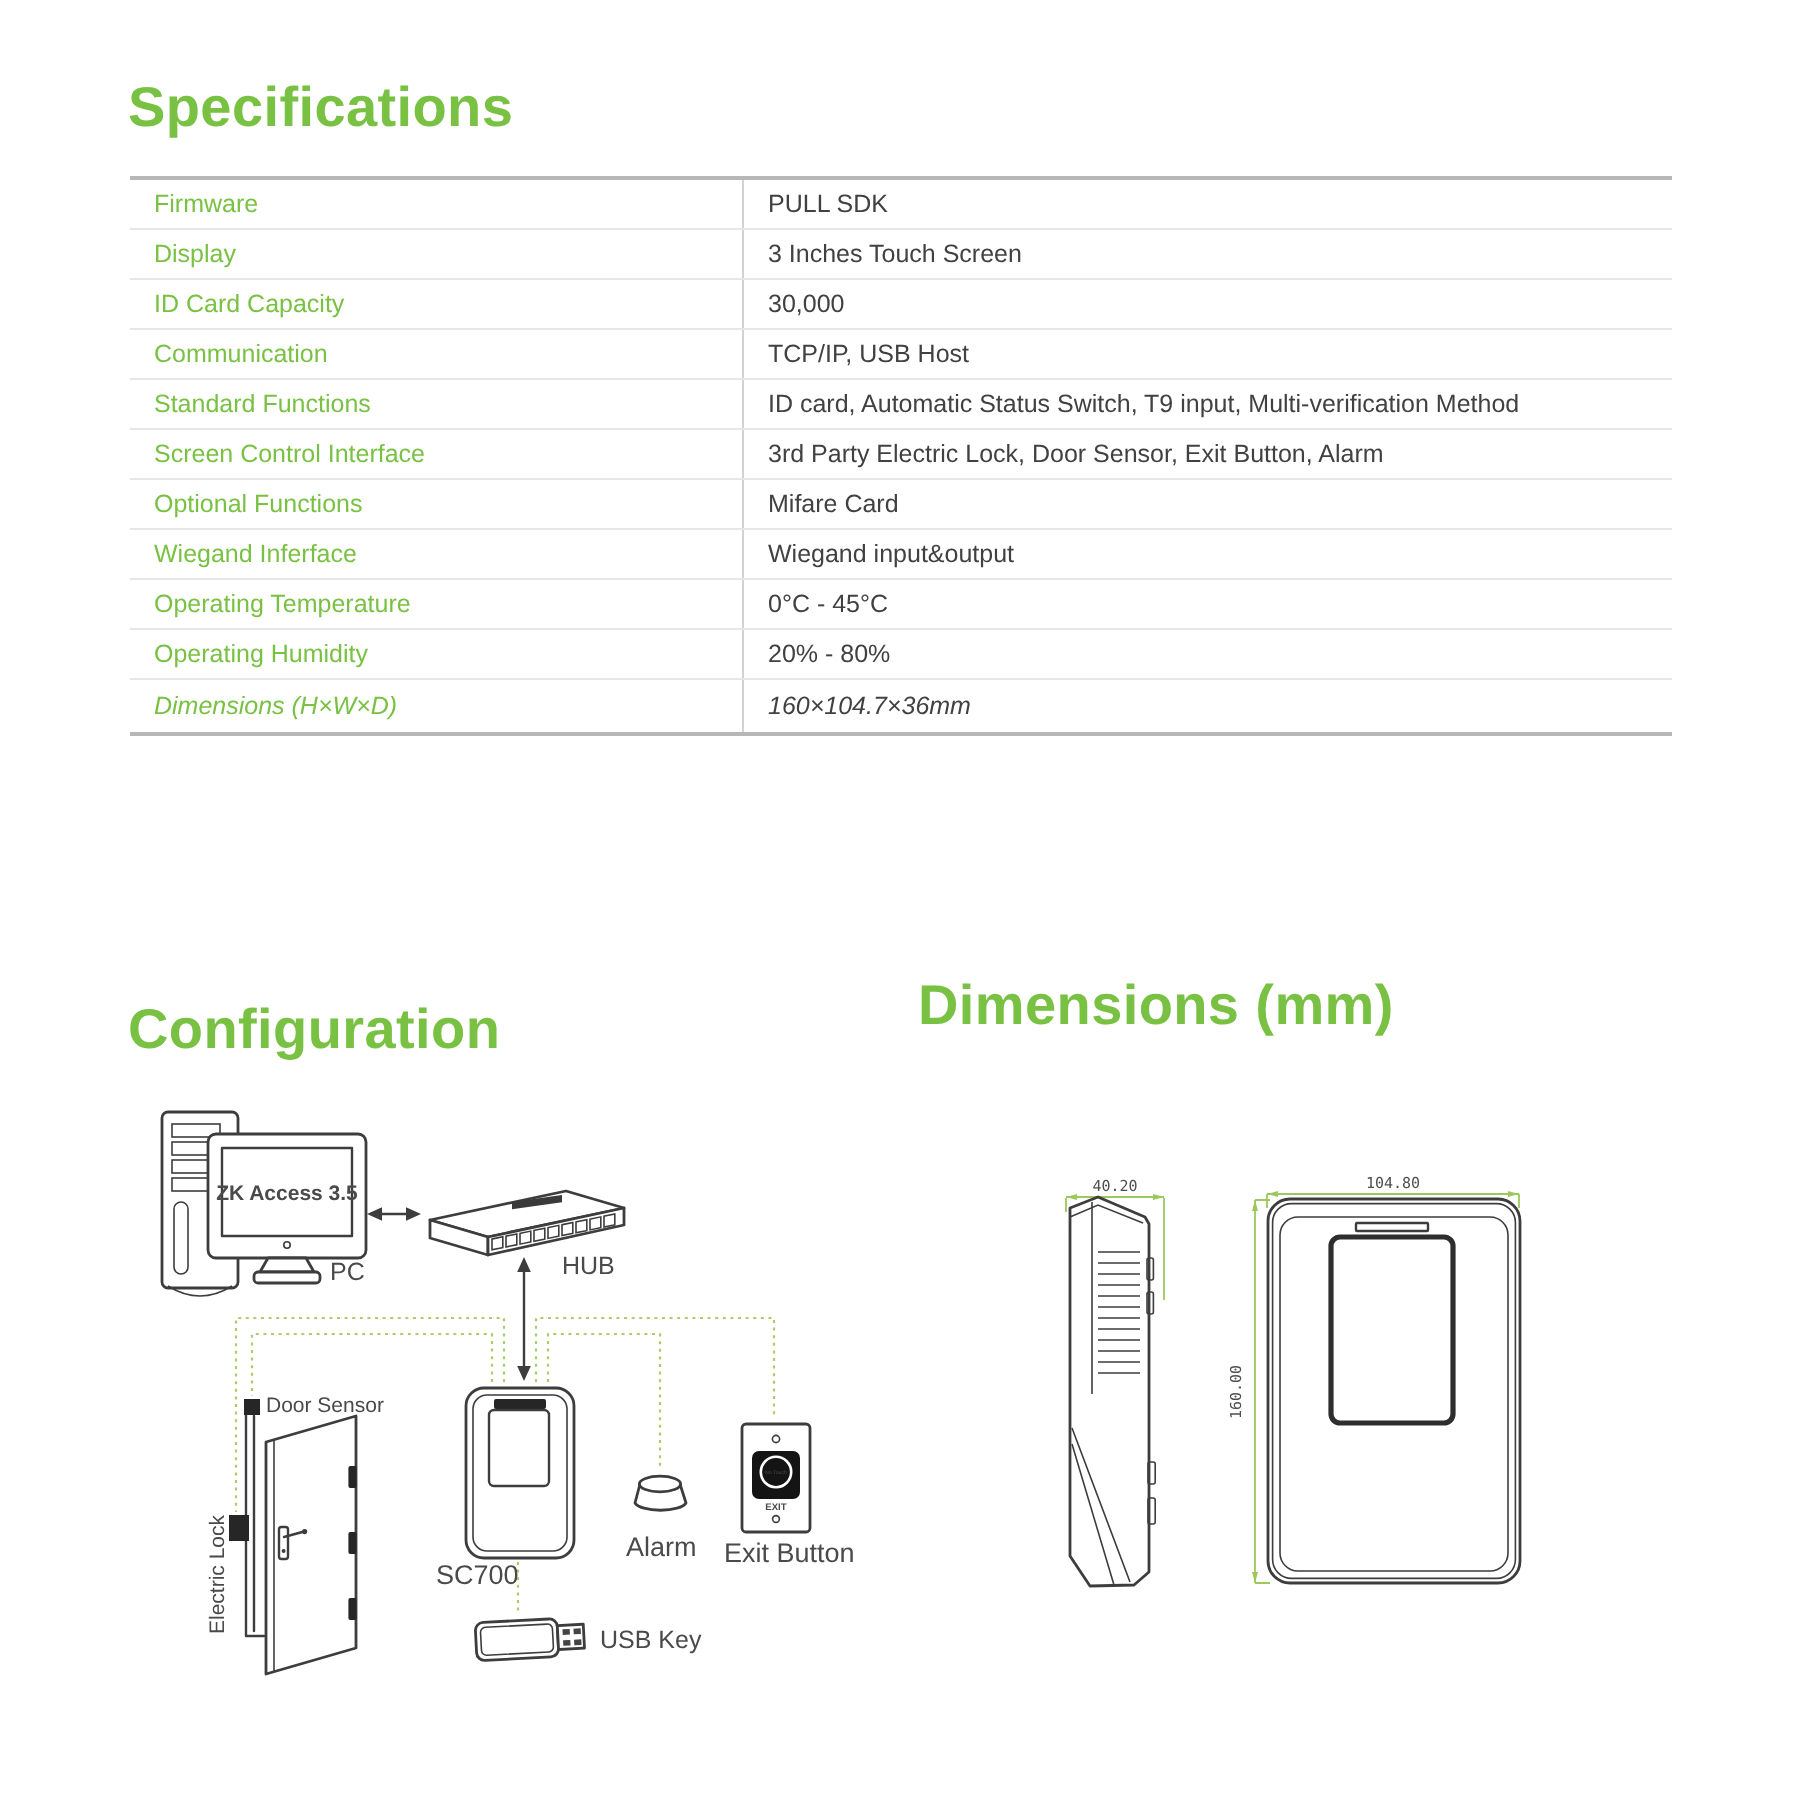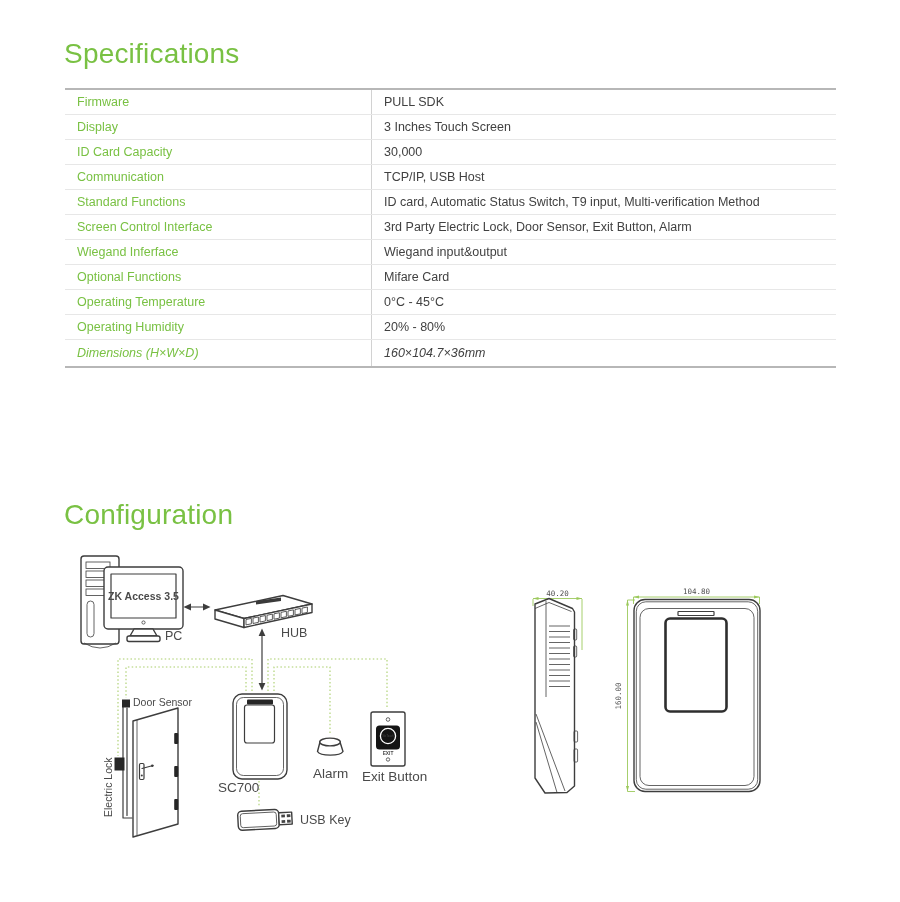--- a/index.html
+++ b/index.html
@@ -5,21 +5,21 @@
   :root{
     --green:#79c143;
     --line-green:#a9ce6a;
     --dim-green:#9cc95c;
     --ink:#414141;
     --draw:#3d3d3d;
   }
   html,body{margin:0;padding:0;background:#fff;}
   .page{position:relative;width:900px;height:902px;background:#fff;overflow:hidden;
         font-family:"Liberation Sans",sans-serif;}
-  .section-title{position:absolute;font-size:28px;font-weight:400;color:var(--green);
+  .section-title{position:absolute;font-size:28px;font-weight:700;color:var(--green);
         letter-spacing:0.2px;white-space:nowrap;}
   #title-spec{left:64px;top:38px;}
   #title-config{left:64px;top:487px;margin-top:12px;}
   #title-dims{left:459px;top:487px;}
 
   table.specs{position:absolute;left:65px;top:88px;width:771px;border-collapse:collapse;
         border-top:2px solid #b7b7b7;border-bottom:2px solid #b7b7b7;font-size:12.5px;}
   table.specs td{height:24px;padding:0 12px;border-bottom:1px solid #e7e7e7;vertical-align:middle;}
   table.specs tr:last-child td{border-bottom:none;height:26px;font-style:italic;}
   td.lbl{width:282px;text-align:left;color:var(--green);border-right:1px solid #d2d2d2;padding-right:13px;}
@@ -67,43 +67,44 @@
         </tr>
       <tr>
         <td class="lbl">Standard Functions</td>
         <td class="val">ID card, Automatic Status Switch, T9 input, Multi-verification Method</td>
         </tr>
       <tr>
         <td class="lbl">Screen Control Interface</td>
         <td class="val">3rd Party Electric Lock, Door Sensor, Exit Button, Alarm</td>
         </tr>
       <tr>
+        <td class="lbl">Optional Functions</td>
+        <td class="val">Mifare Card</td>
+        </tr>
+      <tr>
         <td class="lbl">Wiegand Inferface</td>
         <td class="val">Wiegand input&amp;output</td>
         </tr>
       <tr>
-        <td class="lbl">Optional Functions</td>
-        <td class="val">Mifare Card</td>
-        </tr>
-      <tr>
         <td class="lbl">Operating Temperature</td>
         <td class="val">0°C - 45°C</td>
         </tr>
       <tr>
         <td class="lbl">Operating Humidity</td>
         <td class="val">20% - 80%</td>
         </tr>
       <tr>
         <td class="lbl">Dimensions (H×W×D)</td>
         <td class="val">160×104.7×36mm</td>
         </tr>
     </tbody>
   </table>
 
   <div class="section-title" id="title-config">Configuration</div>
+  <div class="section-title" id="title-dims">Dimensions (mm)</div>
 
   <svg style="left:60px;top:540px;" width="380" height="330" viewBox="60 540 380 330">
 
     <path class="dot" d="M252,691 V659 H118 V756"></path>
     <path class="dot" d="M246,691 V667 H126 V698"></path>
     <path class="dot" d="M268,691 V659 H387 V709"></path>
     <path class="dot" d="M274,691 V667 H330 V734"></path>
     <path class="dot" d="M259,781 V806"></path>
 
     <g>

